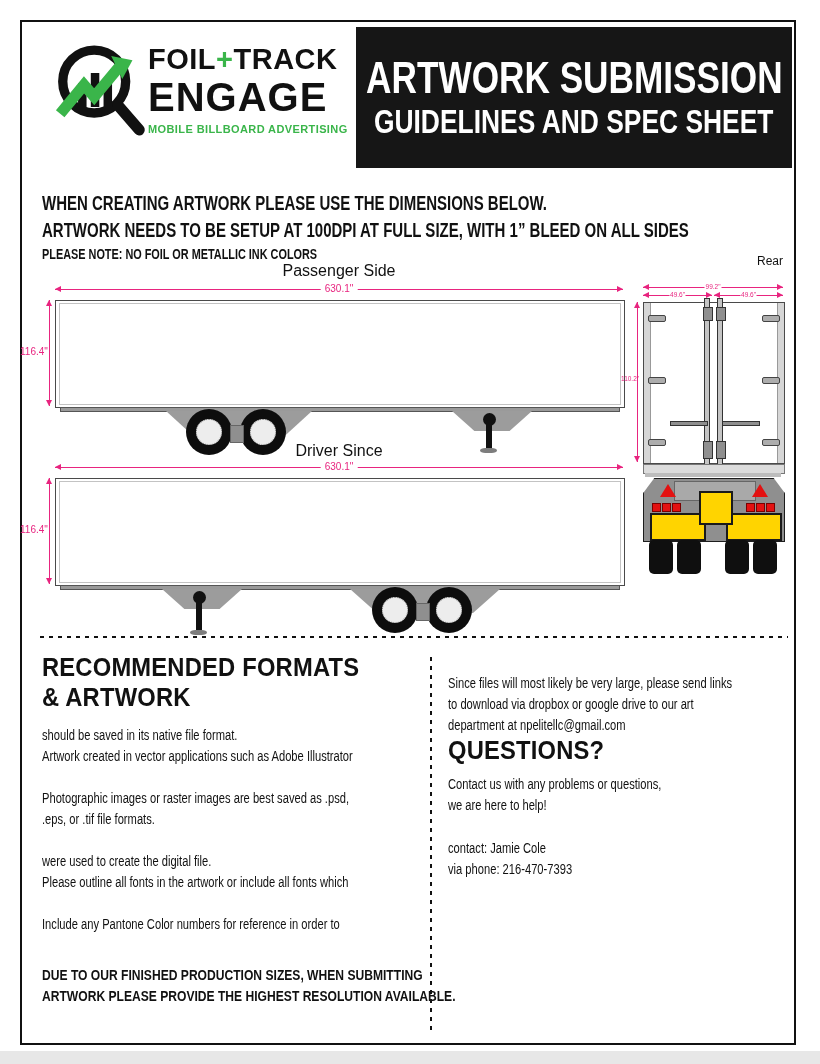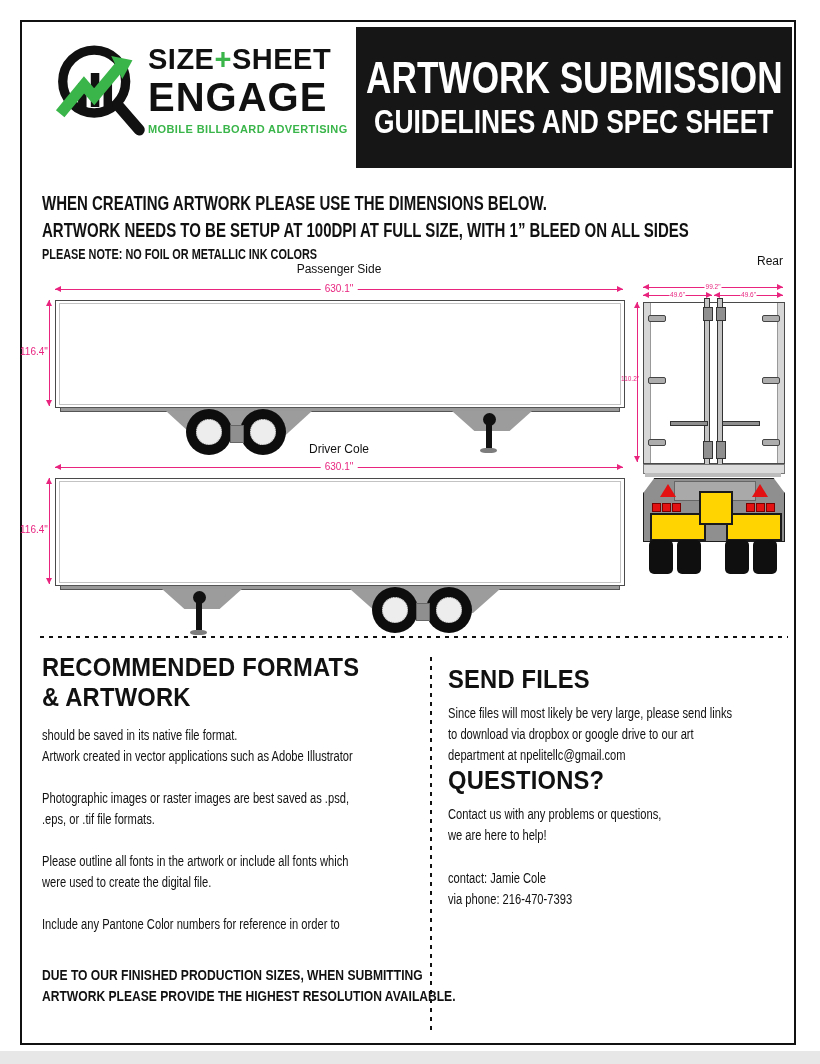--- a/index.html
+++ b/index.html
@@ -44,21 +44,21 @@
   .dimv::before,.dimv::after{content:"";position:absolute;left:-3px;border-left:3.5px solid transparent;border-right:3.5px solid transparent;}
   .dimv::before{top:0;border-bottom:6px solid var(--accent-pink,#e8247f);}
   .dimv::after{bottom:0;border-top:6px solid var(--accent-pink,#e8247f);}
   .vlbl{position:absolute;font-size:10px;color:var(--accent-pink,#e8247f);text-align:right;white-space:nowrap;}
   .tiny{font-size:6.5px !important;padding:0 1px !important;}
 
   
   .tgroup{position:absolute;width:620px;height:205px;}
   #pass{left:20px;top:258px;}
   #drv{left:20px;top:436px;}
-  .side-label{position:absolute;left:35px;width:568px;text-align:center;font-size:12px;color:#111;}
+  .side-label{position:absolute;left:35px;width:568px;text-align:center;font-size:16px;color:#111;}
   .t-body{position:absolute;left:35px;width:568px;height:106px;background:#fff;border:1.5px solid #4a4a4a;}
   .t-face{position:absolute;inset:2px 3px;border:1px solid #c3c3c3;background:#fff;}
   .t-rail{position:absolute;height:3px;background:#9a9a9a;border:1px solid #555;}
   .skirt{position:absolute;background:#9c9c9c;clip-path:polygon(0 0,100% 0,82% 100%,18% 100%);}
   .wheel{position:absolute;width:46px;height:46px;background:#0d0d0d;border-radius:50%;}
   .wheel::after{content:"";position:absolute;inset:10px;background:#ededed;border:1px dotted #9a9a9a;border-radius:50%;}
   .hub{position:absolute;background:#8f8f8f;border:1px solid #666;}
   .gearpad{position:absolute;background:#9c9c9c;clip-path:polygon(0 0,100% 0,72% 100%,28% 100%);}
   .knob{position:absolute;width:13px;height:13px;border-radius:50%;background:#111;}
   .gpost{position:absolute;width:6px;background:#111;}
@@ -115,21 +115,21 @@
   <svg id="logo-icon" viewBox="0 0 120 120">
     <circle cx="52" cy="50" r="37" fill="none" stroke="#111" stroke-width="11"></circle>
     <rect x="33" y="52" width="10" height="28" fill="#111"></rect>
     <rect x="48" y="40" width="10" height="40" fill="#111"></rect>
     <rect x="63" y="50" width="10" height="30" fill="#111"></rect>
     <polyline points="12,88 40,54 52,68 82,32" fill="none" stroke="#3ab54a" stroke-width="13"></polyline>
     <polygon points="72,20 97,25 85,47" fill="#3ab54a"></polygon>
     <line x1="80" y1="78" x2="105" y2="107" stroke="#111" stroke-width="13" stroke-linecap="round"></line>
   </svg>
   <div id="logo-text">
-    <div class="lt1"><span>SIZE</span><span class="plus">+</span><span>SHEET</span></div>
+    <div class="lt1"><span>FOIL</span><span class="plus">+</span><span>TRACK</span></div>
     <div class="lt2">ENGAGE</div>
     <div class="lt3">MOBILE BILLBOARD ADVERTISING</div>
   </div>
 
   <div id="titlebox">
     <span class="tb1">ARTWORK SUBMISSION</span>
     <span class="tb2">GUIDELINES AND SPEC SHEET</span>
   </div>
 
   <div id="intro">
@@ -153,21 +153,21 @@
     <div class="wheel" style="left:166px;top:151px;"></div>
     <div class="wheel" style="left:220px;top:151px;"></div>
     <div class="hub" style="left:210px;top:167px;width:12px;height:16px;"></div>
     <div class="gearpad" style="left:432px;top:153px;width:80px;height:20px;"></div>
     <div class="knob" style="left:463px;top:155px;"></div>
     <div class="gpost" style="left:466px;top:165px;height:26px;"></div>
     <div class="gfoot" style="left:460px;top:190px;"></div>
   </div>
 
   <div id="drv" class="tgroup">
-    <div class="side-label" style="top:6px;">Driver Cole</div>
+    <div class="side-label" style="top:6px;">Driver Since</div>
     <div class="dimh" style="left:35px;top:31px;width:568px;">
       <span class="dlbl">630.1"</span>
     </div>
     <div class="dimv" style="left:29px;top:42px;height:106px;"></div>
     <div class="vlbl" style="left:0;top:88px;width:26px;">116.4"</div>
     <div class="t-body" style="top:42px;">
         <div class="t-face"></div>
       </div>
     <div class="t-rail" style="left:40px;top:149px;width:558px;"></div>
     <div class="gearpad" style="left:142px;top:153px;width:80px;height:20px;"></div>
@@ -243,36 +243,33 @@
     </div>
     <div class="para" style="margin-top:12px;">
       <div class="bline"><span>should be saved in its native file format.</span></div>
       <div class="bline"><span>Artwork created in vector applications such as Adobe Illustrator</span></div>
     </div>
     <div class="para">
       <div class="bline"><span>Photographic images or raster images are best saved as .psd,</span></div>
       <div class="bline"><span>.eps, or .tif file formats.</span></div>
     </div>
     <div class="para">
+      <div class="bline"><span>were used to create the digital file.</span></div>
       <div class="bline"><span>Please outline all fonts in the artwork or include all fonts which</span></div>
-      <div class="bline"><span>were used to create the digital file.</span></div>
     </div>
     <div class="para">
       <div class="bline"><span>Include any Pantone Color numbers for reference in order to</span></div>
     </div>
     <div class="para note">
       <div class="bline"><span>DUE TO OUR FINISHED PRODUCTION SIZES, WHEN SUBMITTING</span></div>
       <div class="bline"><span>ARTWORK PLEASE PROVIDE THE HIGHEST RESOLUTION AVAILABLE.</span></div>
     </div>
   </div>
 
   <div id="rightcol">
-    <div class="colhead">
-      <span>SEND FILES</span>
-    </div>
     <div id="send-body">
       <div class="bline"><span>Since files will most likely be very large, please send links</span></div>
       <div class="bline"><span>to download via dropbox or google drive to our art</span></div>
       <div class="bline"><span>department at npelitellc@gmail.com</span></div>
     </div>
     <div id="q-head" class="colhead">
       <span>QUESTIONS?</span>
     </div>
     <div id="q-body">
       <div class="bline"><span>Contact us with any problems or questions,</span></div>

